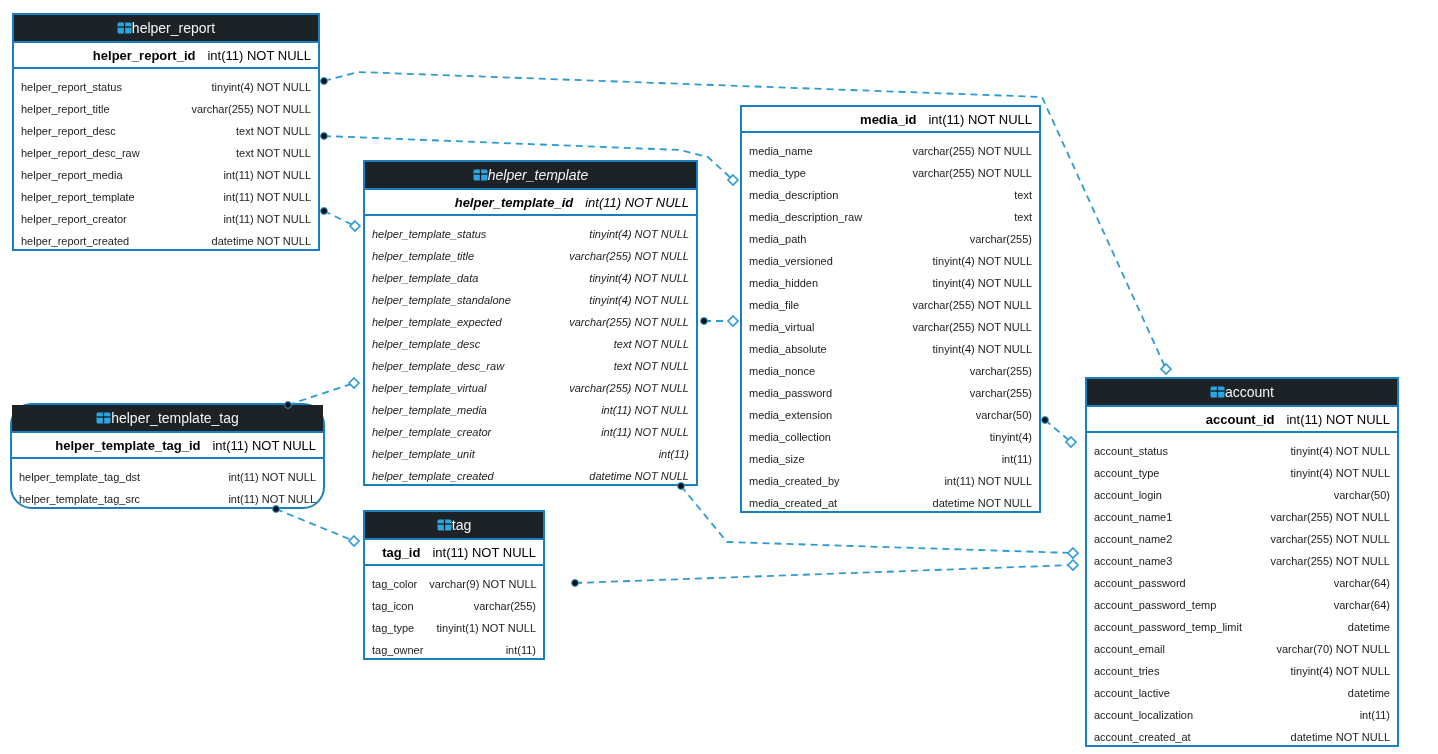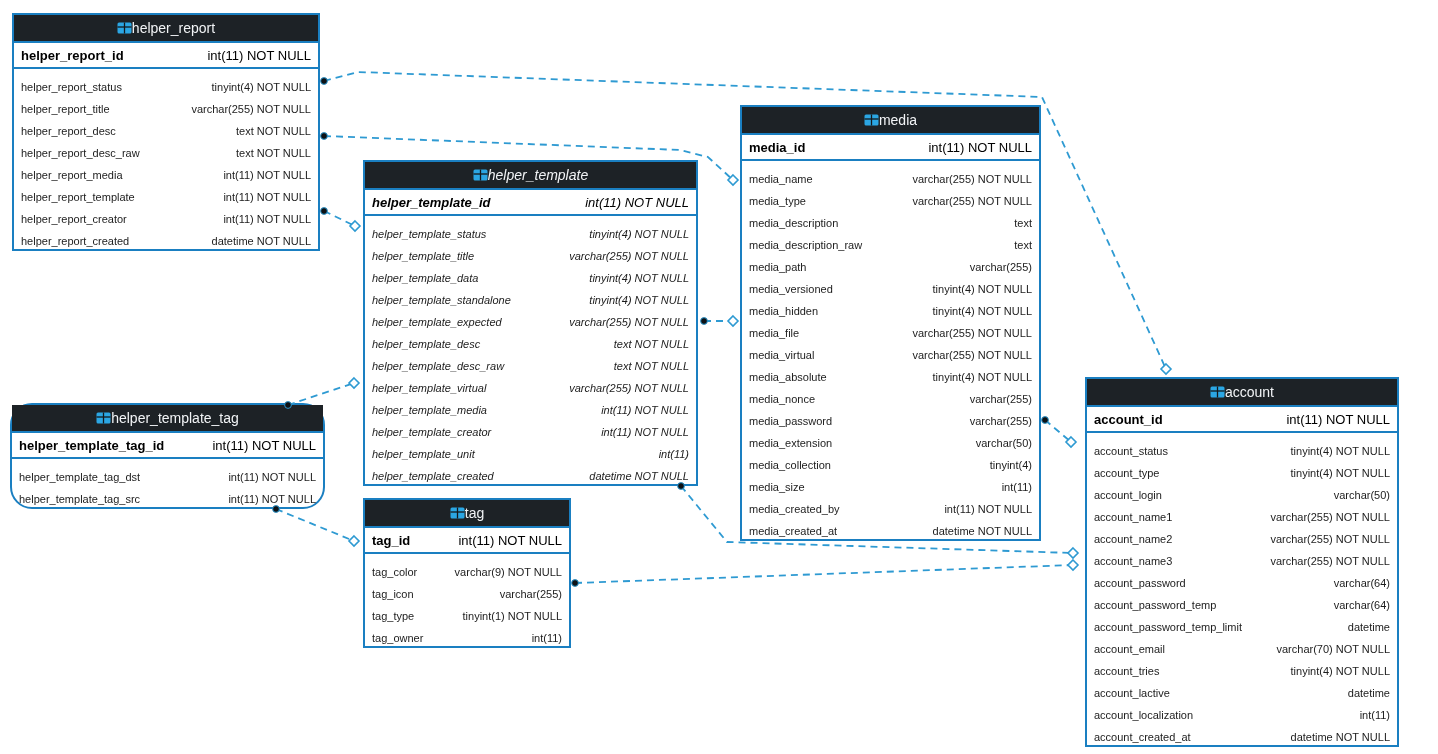--- a/index.html
+++ b/index.html
@@ -28,21 +28,21 @@
     align-items:center;
     justify-content:center;
     font-size:14px;
     border-bottom:2px solid var(--border);
     cursor:move;
   }
   .tbl-icon{display:inline-flex;align-items:center;}
   .pk-row{
     height:24px;
     display:flex;
-    justify-content:space-between;
+    justify-content:flex-end;
     align-items:center;
     padding:0 7px;
     font-size:13px;
     border-bottom:2px solid var(--border);
     background:#fff;
     white-space:nowrap;
   }
   .pk-row .field-name{font-weight:bold;color:#000;}
   .tbl-body{padding:2px 0;}
   .field-row{
@@ -230,21 +230,21 @@
         <div class="field-row">
           <span class="field-name">helper_template_tag_dst</span>
           <span class="field-type">int(11) NOT NULL</span>
         </div>
         <div class="field-row">
           <span class="field-name">helper_template_tag_src</span>
           <span class="field-type">int(11) NOT NULL</span>
         </div>
       </div>
   </div>
-    <div class="db-table" style="left: 363px; top: 498px; width: 208px;">
+    <div class="db-table" style="left: 363px; top: 510px; width: 182px;">
     <div class="tbl-header">
       <span class="tbl-icon">
         <svg width="15" height="12" viewBox="0 0 15 12">
           <rect x="0.5" y="0.5" width="14" height="11" rx="1.5" fill="#2ba6e3"></rect>
           <line x1="0.5" y1="5" x2="14.5" y2="5" stroke="#14181b" stroke-width="1.3"></line>
           <line x1="7.5" y1="0.5" x2="7.5" y2="11.5" stroke="#14181b" stroke-width="1.3"></line>
         </svg>
       </span>
       <span class="tbl-title">tag</span>
     </div>
@@ -265,30 +265,20 @@
           <span class="field-name">tag_type</span>
           <span class="field-type">tinyint(1) NOT NULL</span>
         </div>
         <div class="field-row">
           <span class="field-name">tag_owner</span>
           <span class="field-type">int(11)</span>
         </div>
       </div>
   </div>
     <div class="db-table" style="left: 740px; top: 105px; width: 301px;">
-    <div class="tbl-header">
-      <span class="tbl-icon">
-        <svg width="15" height="12" viewBox="0 0 15 12">
-          <rect x="0.5" y="0.5" width="14" height="11" rx="1.5" fill="#2ba6e3"></rect>
-          <line x1="0.5" y1="5" x2="14.5" y2="5" stroke="#14181b" stroke-width="1.3"></line>
-          <line x1="7.5" y1="0.5" x2="7.5" y2="11.5" stroke="#14181b" stroke-width="1.3"></line>
-        </svg>
-      </span>
-      <span class="tbl-title">media</span>
-    </div>
     <div class="pk-row">
       <span class="field-name">media_id</span>
       <span class="field-type">int(11) NOT NULL</span>
     </div>
     <div class="tbl-body">
         <div class="field-row">
           <span class="field-name">media_name</span>
           <span class="field-type">varchar(255) NOT NULL</span>
         </div>
         <div class="field-row">

